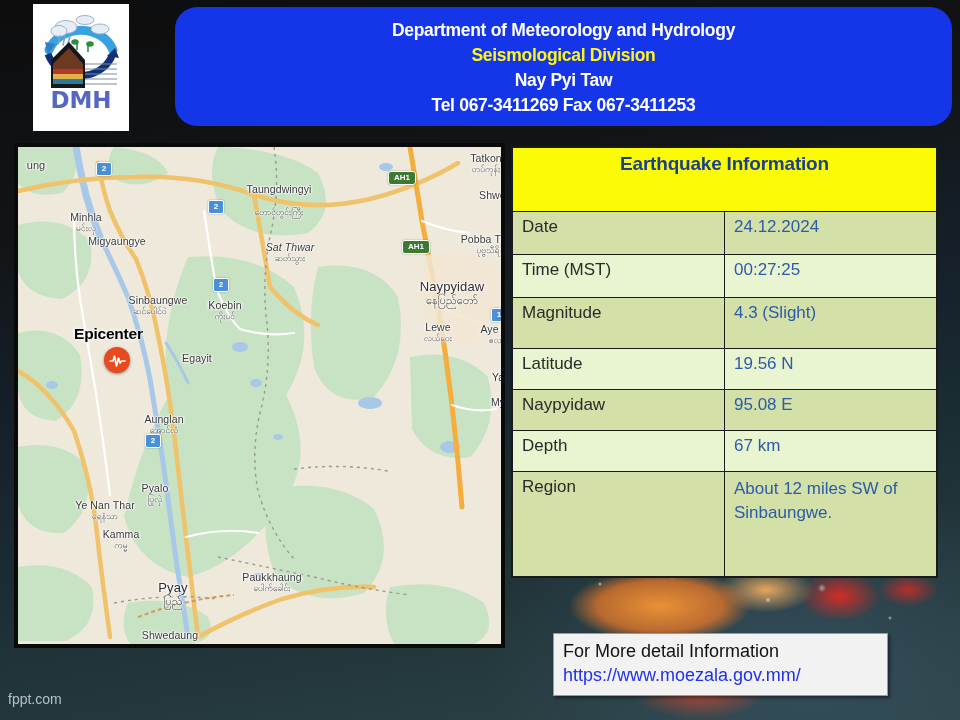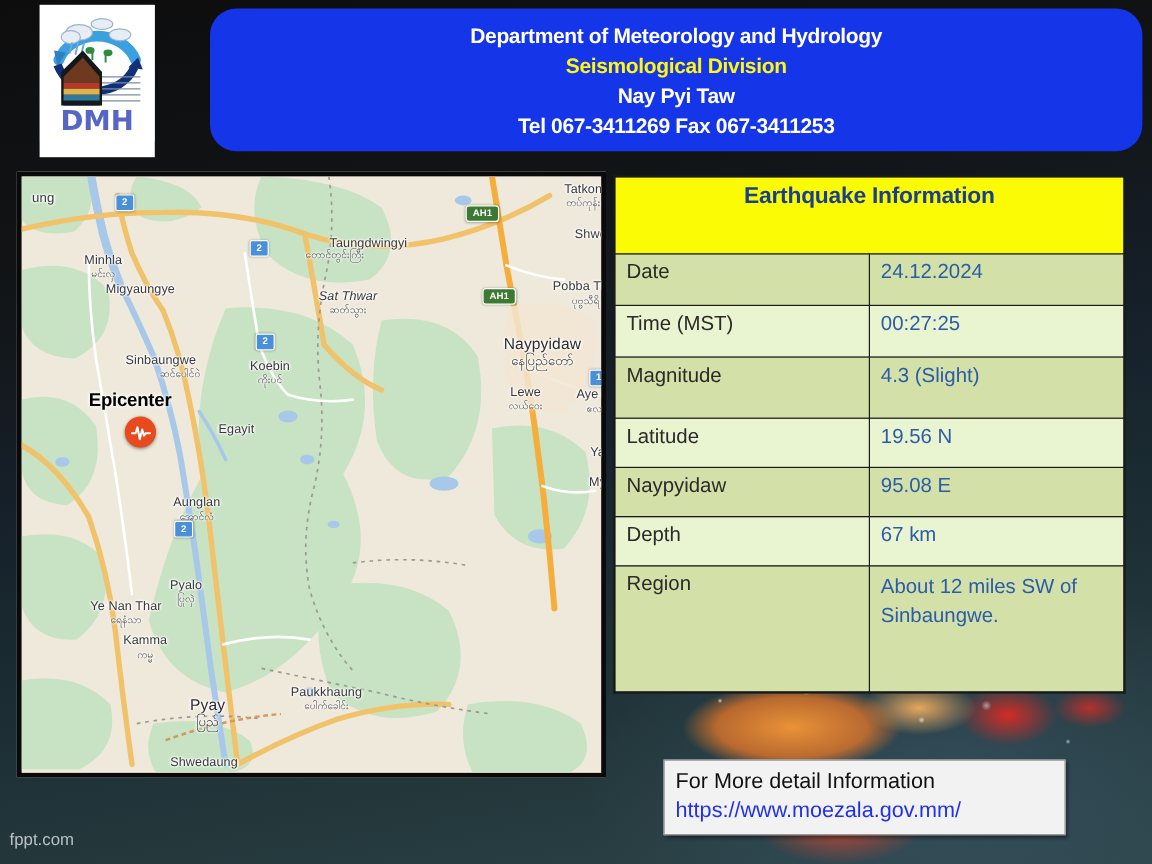--- a/index.html
+++ b/index.html
@@ -374,25 +374,25 @@
         <g stroke="#d09a5a" fill="none" stroke-width="2" stroke-dasharray="4 3">
           <path d="M120 470 Q168 452 216 448"></path>
         </g>
       </svg>
 
       <div id="map-labels">
           <div class="map-label sub" style="left: 18px; top: 18px; font-size: 11px; color: rgb(58, 58, 60);">ung</div>
           <div class="map-label" style="left: 68px; top: 70px;">Minhla</div>
           <div class="map-label sub" style="left: 68px; top: 82px;">မင်းလှ</div>
           <div class="map-label" style="left: 99px; top: 94px;">Migyaungye</div>
-          <div class="map-label" style="left: 261px; top: 56px; margin-left: 28px;">Taungdwingyi</div>
+          <div class="map-label" style="left: 261px; top: 42px;">Taungdwingyi</div>
           <div class="map-label sub" style="left: 261px; top: 66px;">တောင်တွင်းကြီး</div>
           <div class="map-label" style="left: 272px; top: 100px; font-style: italic;">Sat Thwar</div>
           <div class="map-label sub" style="left: 272px; top: 112px;">ဆတ်သွား</div>
-          <div class="map-label" style="left: 116px; top: 153px;">Sinbaungwe</div>
+          <div class="map-label" style="left: 140px; top: 153px;">Sinbaungwe</div>
           <div class="map-label sub" style="left: 132px; top: 165px;">ဆင်ပေါင်ဝဲ</div>
           <div class="map-label" style="left: 207px; top: 158px;">Koebin</div>
           <div class="map-label sub" style="left: 207px; top: 170px;">ကိုးပင်</div>
           <div class="map-label" style="left: 179px; top: 211px;">Egayit</div>
           <div class="map-label" style="left: 468px; top: 11px;">Tatkon</div>
           <div class="map-label sub" style="left: 468px; top: 23px;">တပ်ကုန်း</div>
           <div class="map-label" style="left: 480px; top: 48px;">Shwemi</div>
           <div class="map-label" style="left: 470px; top: 92px;">Pobba Thiri</div>
           <div class="map-label sub" style="left: 470px; top: 104px;">ပုဗ္ဗသီရိ</div>
           <div class="map-label big" style="left: 434px; top: 139px;">Naypyidaw</div>

